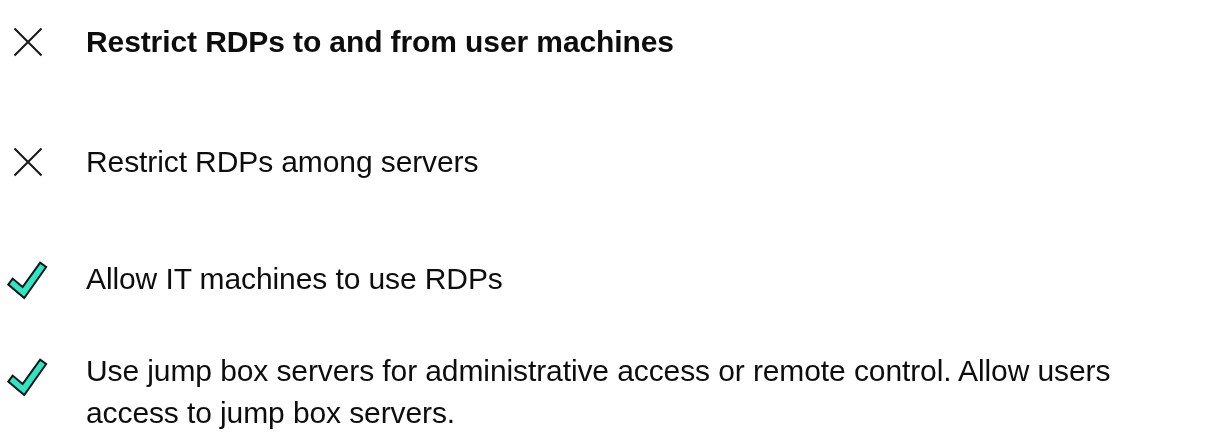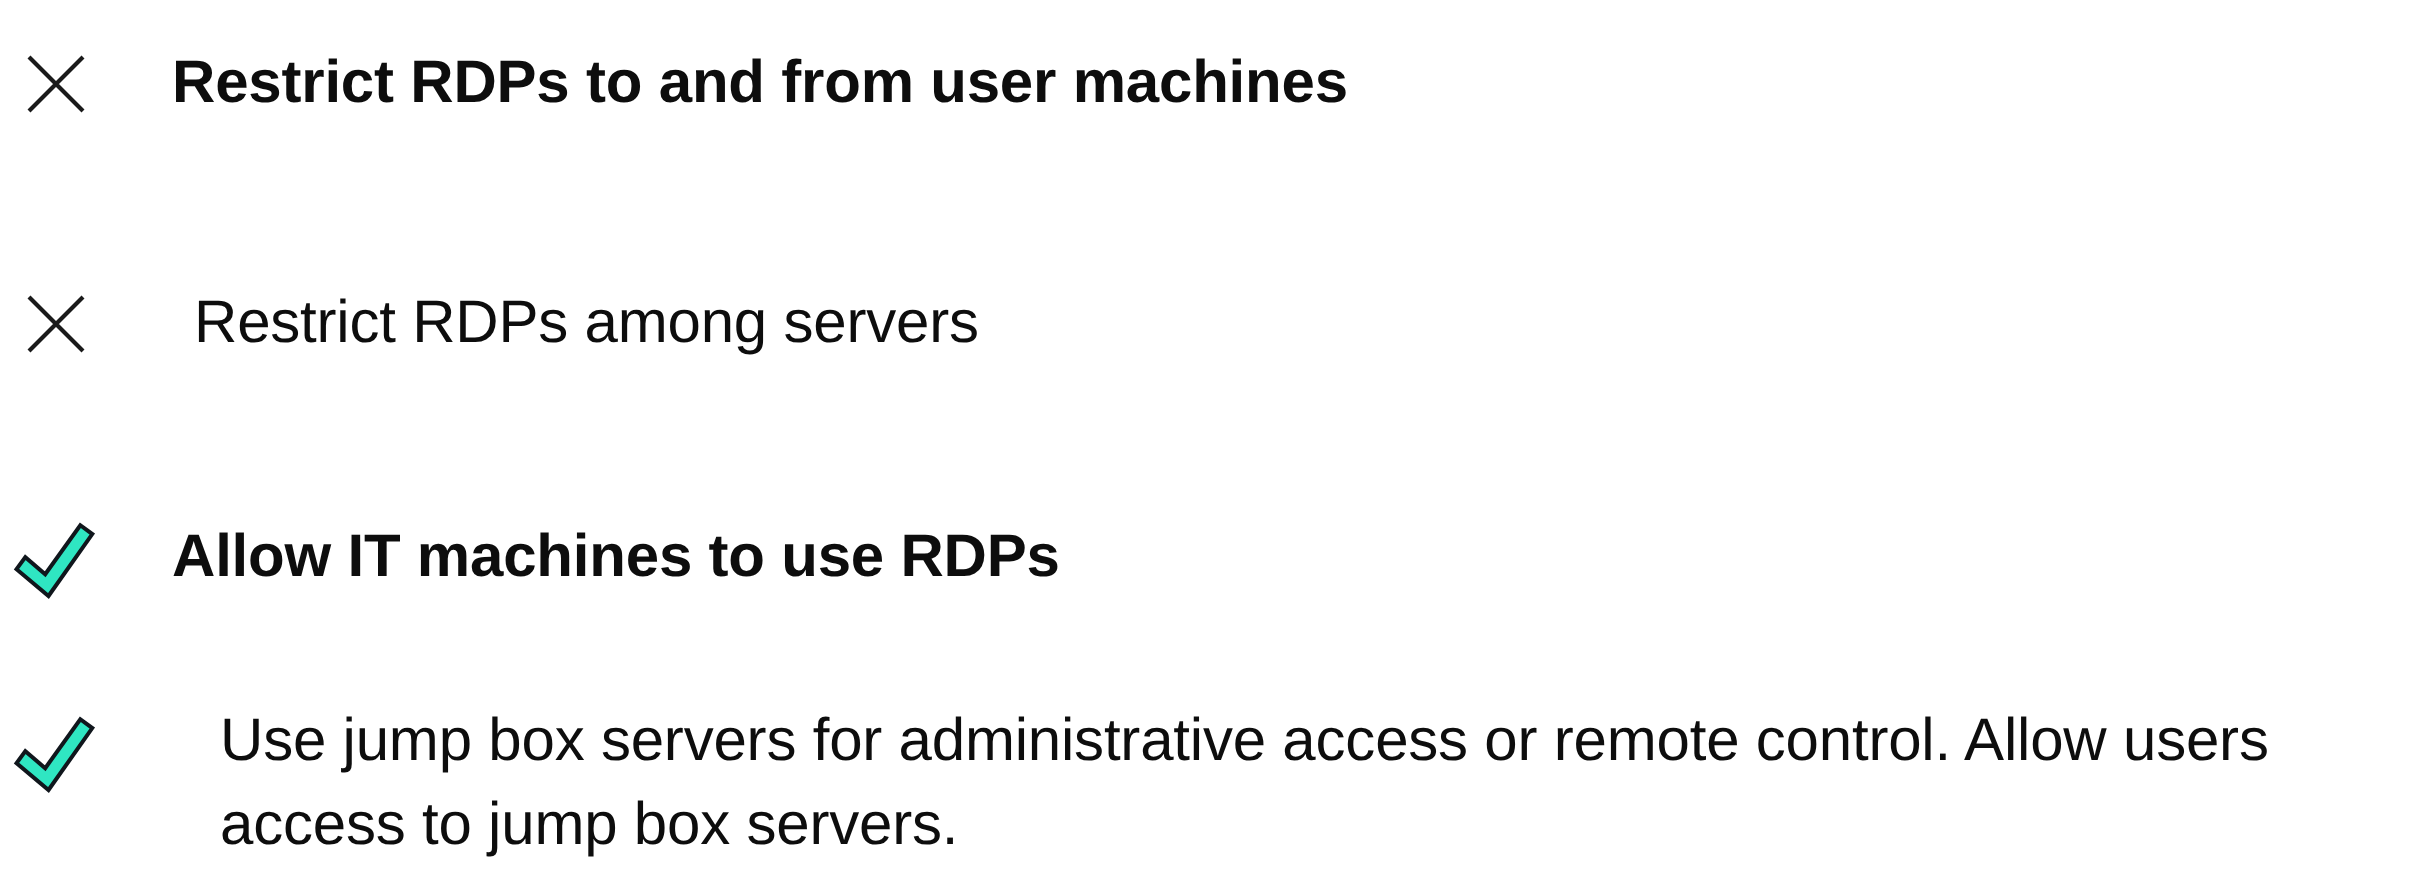--- a/index.html
+++ b/index.html
@@ -51,23 +51,23 @@
     letter-spacing: -0.1px;
     color: #0d0d0d;
     white-space: pre-wrap;
     padding-left: 30px;
     box-sizing: border-box;
     max-width: 1130px;
   }
 
   
   #row-0 { top: 21px; font-weight: bold; }
-  #row-1 { top: 141px; gap: 11px; }
-  #row-2 { top: 258px; font-weight: bold; }
-  #row-3 { top: 350px; justify-content: space-between; }
+  #row-1 { top: 141px; }
+  #row-2 { top: 258px; }
+  #row-3 { top: 350px; }
 
   
   #row-0 .icon-slot { padding-top: 5px; }
   #row-1 .icon-slot { padding-top: 5px; }
   #row-2 .icon-slot { padding-top: 1px; }
   #row-3 .icon-slot { padding-top: 6px; }
 </style>
 </head>
 <body>
 

